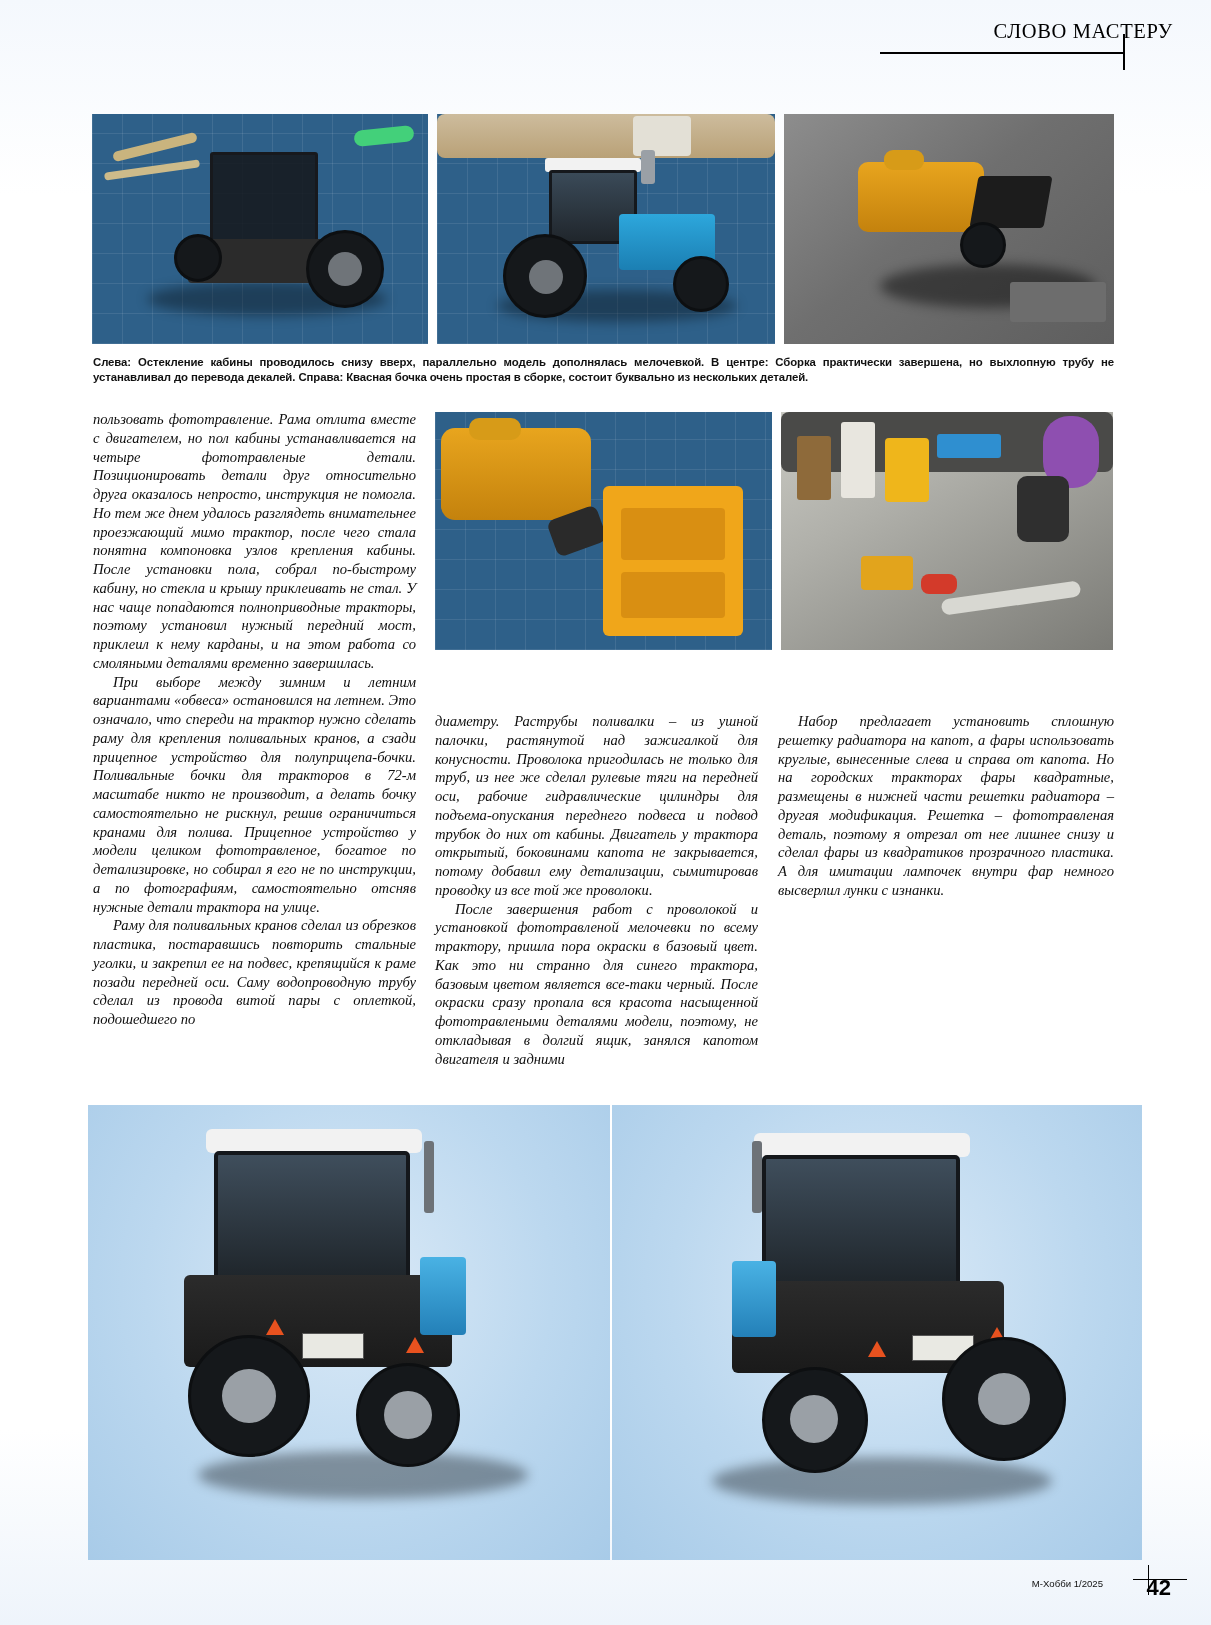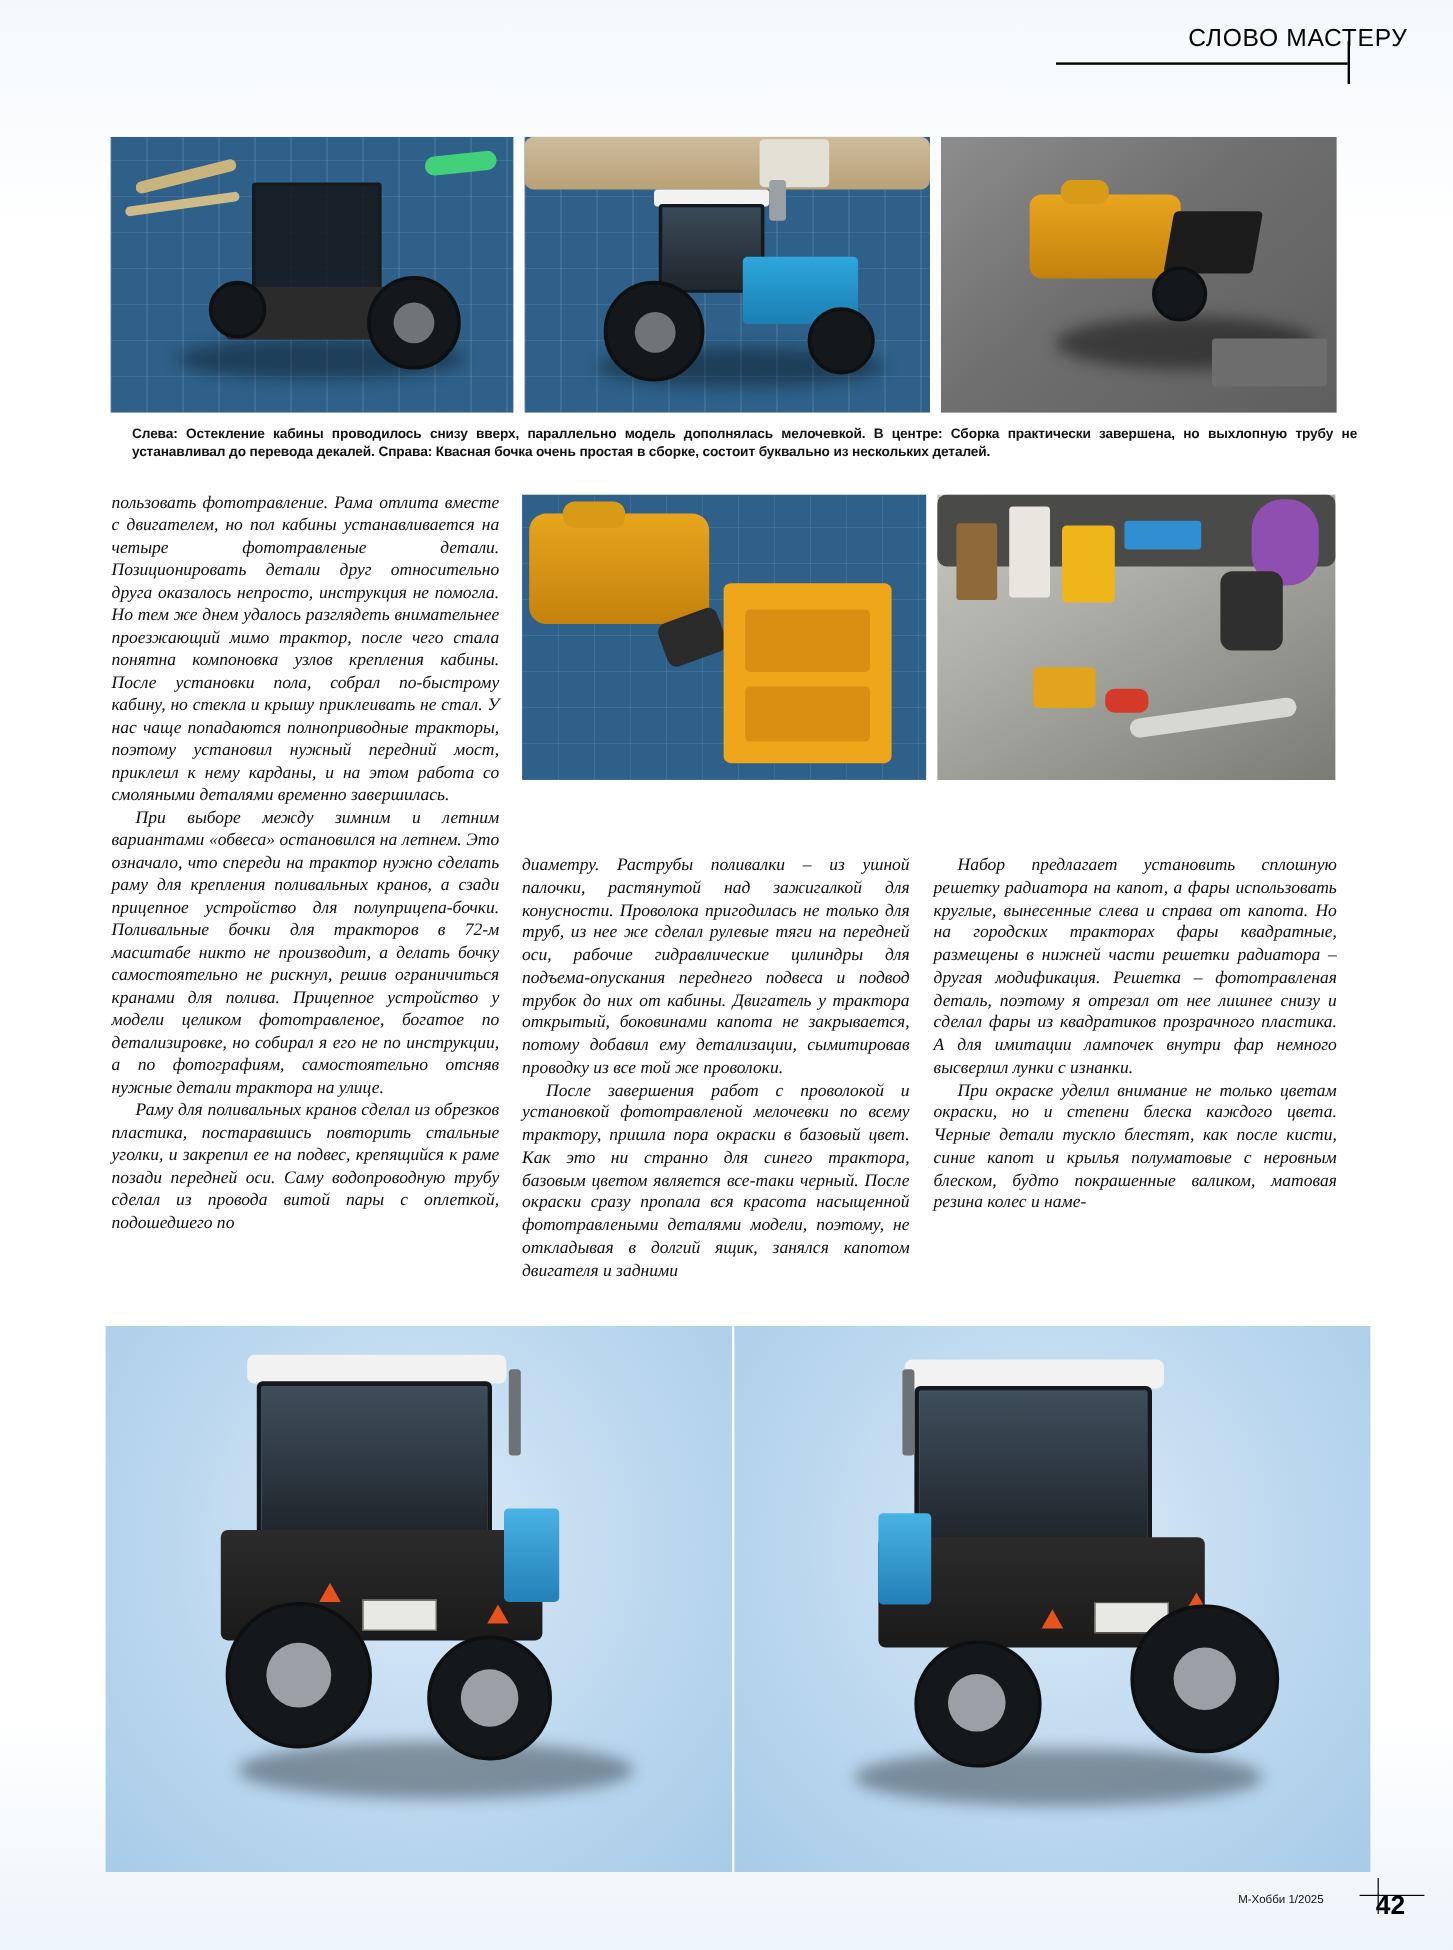--- a/index.html
+++ b/index.html
@@ -20,21 +20,21 @@
     background-image: linear-gradient(180deg,#f4f8fd 0%, #ffffff 12%, #ffffff 88%, #eef4fb 100%);
   }
 
   
   .header {
     position: absolute;
     top: 20px; right: 26px;
     display: flex; align-items: center;
   }
   .header-title {
-    font-family: Liberation Sans, sans-serif;
+    font-family: Liberation Serif, serif;
     font-size: 20.5px;
     letter-spacing: 0.6px;
     font-weight: 400;
     color: #000;
     padding: 0 12px 6px 14px;
   }
   .header-rule {
     position: absolute;
     top: 52px; right: 88px; left: 880px;
     height: 1.6px;
@@ -84,21 +84,21 @@
   .caption {
     position: absolute;
     font-family: "Liberation Sans", sans-serif;
     font-size: 11.4px;
     line-height: 1.35;
     font-weight: 700;
     color: #111;
     letter-spacing: -0.1px;
     text-align: justify;
   }
-  .cap1 { top: 355px; left: 110px; width: 1021px; }
+  .cap1 { top: 355px; left: 93px; width: 1021px; }
   .cap2 { top: 663px; left: 435px; width: 678px; }
 
   
   .photos-mid {
     position: absolute;
     top: 412px; left: 435px;
     width: 678px; height: 238px;
     display: flex; gap: 9px;
   }
   .ph.m1 { width: 337px; }
@@ -258,21 +258,20 @@
     <p>Раму для поливальных кранов сделал из обрезков пластика, постаравшись повторить стальные уголки, и закрепил ее на подвес, крепящийся к раме позади передней оси. Саму водопроводную трубу сделал из провода витой пары с оплеткой, подошедшего по</p>
   </div>
 
   <div class="col c2">
     <p class="noind">диаметру. Раструбы поливалки – из ушной палочки, растянутой над зажигалкой для конусности. Проволока пригодилась не только для труб, из нее же сделал рулевые тяги на передней оси, рабочие гидравлические цилиндры для подъема-опускания переднего подвеса и подвод трубок до них от кабины. Двигатель у трактора открытый, боковинами капота не закрывается, потому добавил ему детализации, сымитировав проводку из все той же проволоки.</p>
     <p>После завершения работ с проволокой и установкой фототравленой мелочевки по всему трактору, пришла пора окраски в базовый цвет. Как это ни странно для синего трактора, базовым цветом является все-таки черный. После окраски сразу пропала вся красота насыщенной фототравлеными деталями модели, поэтому, не откладывая в долгий ящик, занялся капотом двигателя и задними</p>
   </div>
 
   <div class="col c3">
     <p>Набор предлагает установить сплошную решетку радиатора на капот, а фары использовать круглые, вынесенные слева и справа от капота. Но на городских тракторах фары квадратные, размещены в нижней части решетки радиатора – другая модификация. Решетка – фототравленая деталь, поэтому я отрезал от нее лишнее снизу и сделал фары из квадратиков прозрачного пластика. А для имитации лампочек внутри фар немного высверлил лунки с изнанки.</p>
-    <p>При окраске уделил внимание не только цветам окраски, но и степени блеска каждого цвета. Черные детали тускло блестят, как после кисти, синие капот и крылья полуматовые с неровным блеском, будто покрашенные валиком, матовая резина колес и наме-</p>
   </div>
 
   <div class="photos-bottom">
 
     <div class="bigphoto bp1">
       <div class="shadow" style="left:110px; top:346px; width:330px; height:48px;"></div>
       <div class="roof" style="left:118px; top:24px; width:216px; height:24px; border-radius:6px;"></div>
       <div class="cab" style="left:126px; top:46px; width:196px; height:138px; background:linear-gradient(180deg,#3f4e5c,#1d2328); border:4px solid #14171b; border-radius:5px;"></div>
       <div class="tractor-body" style="left:96px; top:170px; width:268px; height:92px; background:linear-gradient(180deg,#2b2b2b,#1a1a1a); border-radius:6px;"></div>
       <div class="blob" style="left:332px; top:152px; width:46px; height:78px; background:linear-gradient(180deg,#49b2e4,#2380b8); border-radius:4px;"></div>

